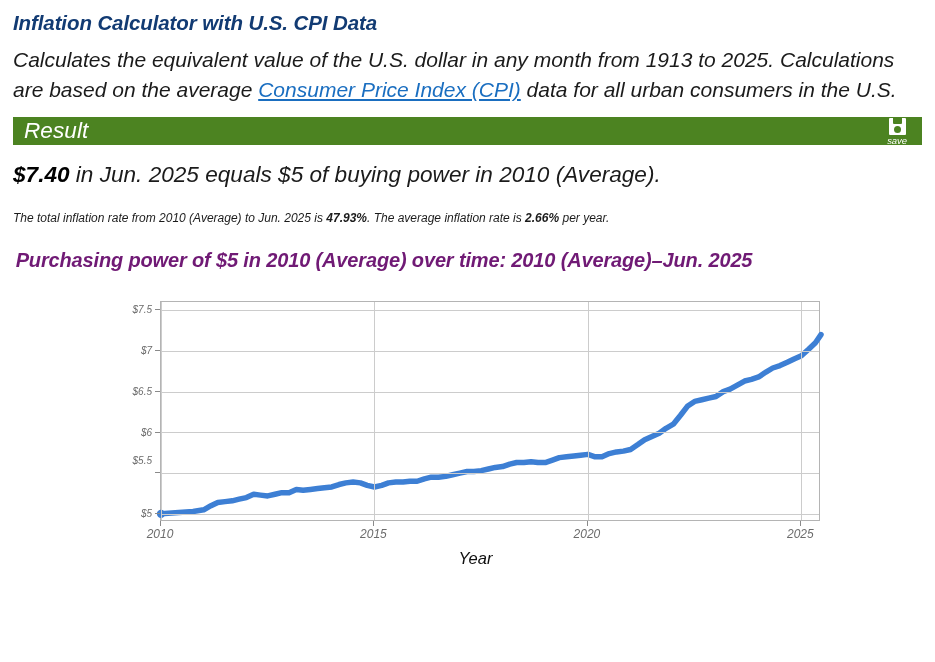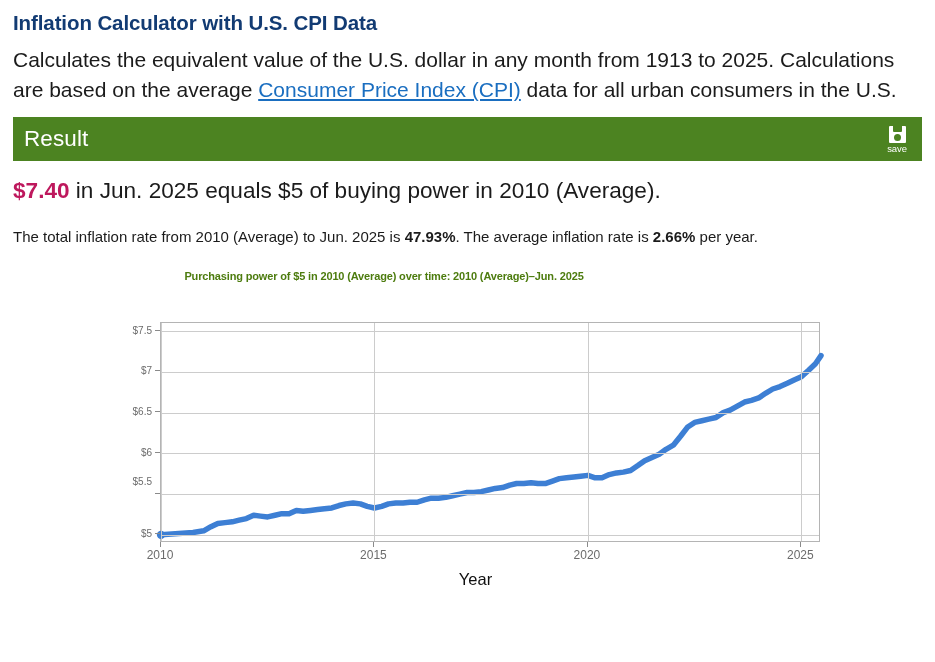--- a/index.html
+++ b/index.html
@@ -13,20 +13,21 @@
     font-family: "Liberation Sans", sans-serif;
     color: #222222;
     overflow: hidden;
   }
   .page {
     position: relative;
     width: 935px;
     height: 662px;
     box-sizing: border-box;
     padding: 0 13px;
+    font-style: italic;
   }
   .page-title {
     margin: 0;
     padding-top: 11px;
     font-size: 20.5px;
     font-weight: bold;
     color: #123b73;
     letter-spacing: -0.1px;
     line-height: 1.2;
   }
@@ -39,21 +40,21 @@
     max-width: 905px;
   }
   .intro a {
     color: #1a6ec0;
     text-decoration: underline;
   }
   
   .result-bar {
     position: relative;
     margin-top: 11px;
-    height: 44px;
+    height: 28px;
     background: #4c8321;
     display: flex;
     align-items: center;
     justify-content: space-between;
     padding: 0 7px 0 11px;
     box-sizing: border-box;
   }
   .result-bar-title {
     color: #ffffff;
     font-size: 22.5px;
@@ -108,27 +109,27 @@
   }
   
   .headline {
     margin: 0;
     padding-top: 16px;
     font-size: 22.6px;
     line-height: 1.25;
     color: #1b1b1b;
   }
   .headline .amount {
-    color: #be185d;
+    color: #000000;
     font-weight: bold;
   }
   .para {
     margin: 0;
     padding-top: 20px;
-    font-size: 15px;
+    font-size: 12px;
     line-height: 1.47;
     color: #1b1b1b;
     max-width: 920px;
   }
   .para.tight {
     padding-top: 11px;
   }
   .para b { font-weight: bold; }
   
   .chart-wrap {
@@ -137,23 +138,23 @@
     width: 935px;
     height: 310px;
     margin-left: -13px;
   }
   .chart-title {
     position: absolute;
     top: 0;
     left: 0;
     width: 768px;
     text-align: center;
-    font-size: 11px;
+    font-size: 20px;
     font-weight: bold;
-    color: #4d7c0f;
+    color: #701a75;
     letter-spacing: -0.15px;
   }
   .plot {
     position: absolute;
     left: 160px;
     top: 52px;
     width: 660px;
     height: 220px;
     border: 1px solid #b4b4b4;
     box-sizing: border-box;

